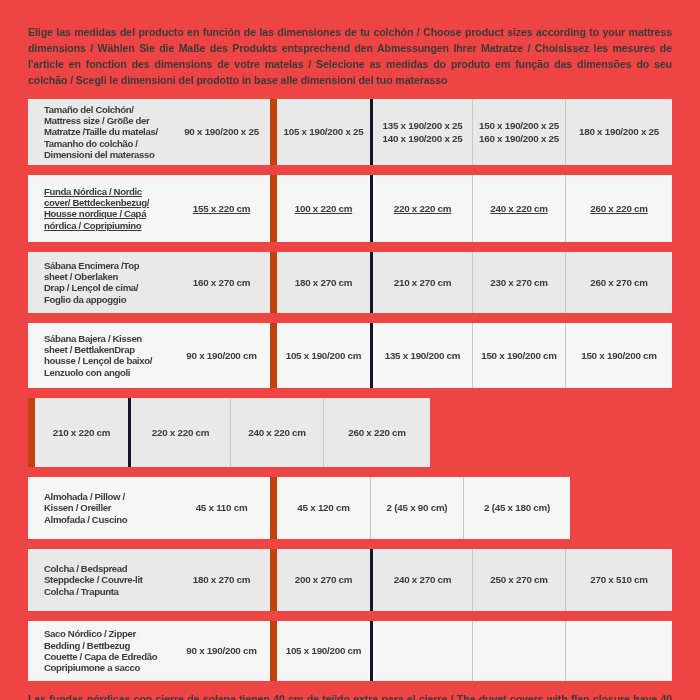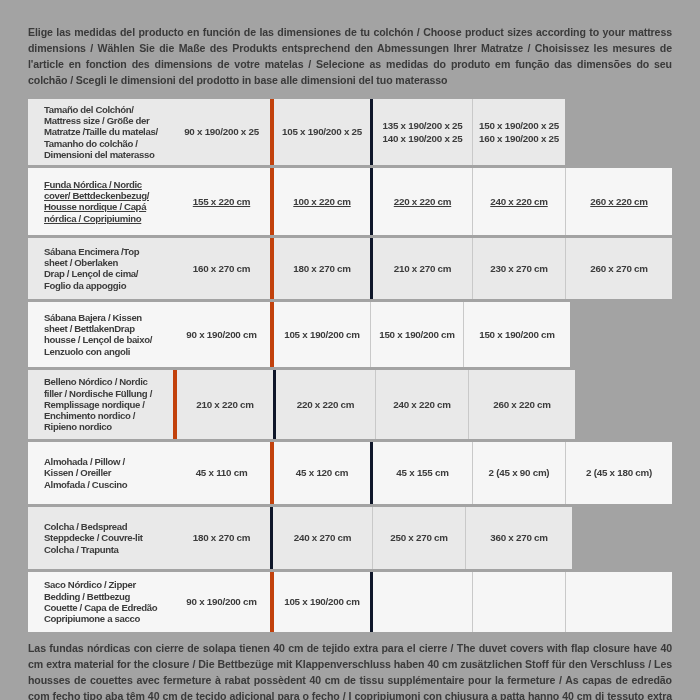--- a/index.html
+++ b/index.html
@@ -6,40 +6,40 @@
     margin: 0;
     padding: 0;
     background: #ffffff;
     font-family: "Liberation Sans", "DejaVu Sans", sans-serif;
   }
   .page {
     width: 700px;
     height: 700px;
     box-sizing: border-box;
     padding: 13px 28px 10px 28px;
-    background: #a3a3a3;
+    background: #ef4444;
     overflow: hidden;
   }
   .intro, .footnote {
     color: #3a3a3a;
     font-size: 10.6px;
     font-weight: 700;
     letter-spacing: -0.1px;
     line-height: 1.52;
     text-align: justify;
   }
   .intro { margin-bottom: 11px; }
   .footnote { margin-top: 8px; }
 
   .size-table { width: 644px; }
 
   .trow {
     display: flex;
     align-items: flex-start;
-    margin-bottom: 3px;
+    margin-bottom: 10px;
   }
   .trow:nth-child(odd)  .cell { background: #e9e9e9; }
   .trow:nth-child(even) .cell { background: #f6f6f6; }
 
   
   .trow:nth-child(1) .cell { min-height: 66px; }
   .trow:nth-child(2) .cell { min-height: 67px; text-decoration: underline; }
   .trow:nth-child(3) .cell { min-height: 61px; }
   .trow:nth-child(4) .cell { min-height: 65px; }
   .trow:nth-child(5) .cell { min-height: 69px; }
@@ -66,21 +66,21 @@
     line-height: 1.18;
   }
   .cell.val {
     justify-content: center;
     text-align: center;
     font-size: 9.8px;
     letter-spacing: -0.25px;
     line-height: 1.35;
   }
   .cell.c1 { width: 97px; }
-  .cell.c2 { width: 100px; border-left: 4px solid #c2410c; }
+  .cell.c2 { width: 100px; border-left: 7px solid #c2410c; }
   .cell.c3 { width: 102px; border-left: 3px solid #0f172a; }
   .cell.c4 { width: 93px;  border-left: 1px solid #c9c9c9; }
   .cell.c5 { width: 107px; border-left: 1px solid #c9c9c9; }
 </style>
 </head>
 <body>
 
 <div class="page">
 
   <p class="intro">Elige las medidas del producto en función de las dimensiones de tu colchón / Choose product sizes according to your mattress dimensions / Wählen Sie die Maße des Produkts entsprechend den Abmessungen Ihrer Matratze / Choisissez les mesures de l'article en fonction des dimensions de votre matelas / Selecione as medidas do produto em função das dimensões do seu colchão / Scegli le dimensioni del prodotto in base alle dimensioni del tuo materasso</p>
@@ -92,20 +92,21 @@
 Mattress size / Größe der
 Matratze /Taille du matelas/
 Tamanho do colchão /
 Dimensioni del materasso</div>
       <div class="cell val c1">90 x 190/200 x 25</div>
       <div class="cell val c2">105 x 190/200 x 25</div>
       <div class="cell val c3">135 x 190/200 x 25
 140 x 190/200 x 25</div>
       <div class="cell val c4">150 x 190/200 x 25
 160 x 190/200 x 25</div>
+      <div class="cell val c5">180 x 190/200 x 25</div>
     </div>
 
     <div class="trow">
       <div class="cell label">Funda Nórdica /  Nordic
 cover/ Bettdeckenbezug/
 Housse nordique  / Capá
 nórdica / Copripiumino</div>
       <div class="cell val c1">155 x 220 cm</div>
       <div class="cell val c2">100 x 220 cm</div>
       <div class="cell val c3">220 x 220 cm</div>
@@ -125,55 +126,51 @@
       <div class="cell val c5">260 x 270 cm</div>
     </div>
 
     <div class="trow">
       <div class="cell label">Sábana Bajera / Kissen
 sheet / BettlakenDrap
 housse / Lençol de baixo/
 Lenzuolo con angoli</div>
       <div class="cell val c1">90 x 190/200 cm</div>
       <div class="cell val c2">105 x 190/200 cm</div>
+      <div class="cell val c3">135 x 190/200 cm</div>
       <div class="cell val c4">150 x 190/200 cm</div>
       <div class="cell val c5">150 x 190/200 cm</div>
     </div>
 
     <div class="trow">
-      <div class="cell label">Belleno Nórdico / Nordic
-filler / Nordische Füllung /
-Remplissage nordique /
-Enchimento nordico /
-Ripieno nordico</div>
       <div class="cell val c2">210 x 220 cm</div>
       <div class="cell val c3">220 x 220 cm</div>
       <div class="cell val c4">240 x 220 cm</div>
       <div class="cell val c5">260 x 220 cm</div>
     </div>
 
     <div class="trow">
       <div class="cell label">Almohada  / Pillow /
 Kissen / Oreiller
 Almofada / Cuscino</div>
       <div class="cell val c1">45 x 110 cm</div>
       <div class="cell val c2">45 x 120 cm</div>
-      <div class="cell val c3">45 x 155 cm</div>
       <div class="cell val c4">2 (45 x 90 cm)</div>
       <div class="cell val c5">2 (45 x 180 cm)</div>
     </div>
 
     <div class="trow">
       <div class="cell label">Colcha / Bedspread
 Steppdecke / Couvre-lit
 Colcha / Trapunta</div>
       <div class="cell val c1">180 x 270 cm</div>
+      <div class="cell val c2">200 x 270 cm</div>
       <div class="cell val c3">240 x 270 cm</div>
       <div class="cell val c4">250 x 270 cm</div>
-      <div class="cell val c5">360 x 270 cm</div>
+      <div class="cell val c5">270 x 510 cm</div>
     </div>
 
     <div class="trow">
       <div class="cell label">Saco Nórdico / Zipper
 Bedding / Bettbezug
 Couette  / Capa de Edredão
 Copripiumone a sacco</div>
       <div class="cell val c1">90 x 190/200 cm</div>
       <div class="cell val c2">105 x 190/200 cm</div>
       <div class="cell val c3"></div>

